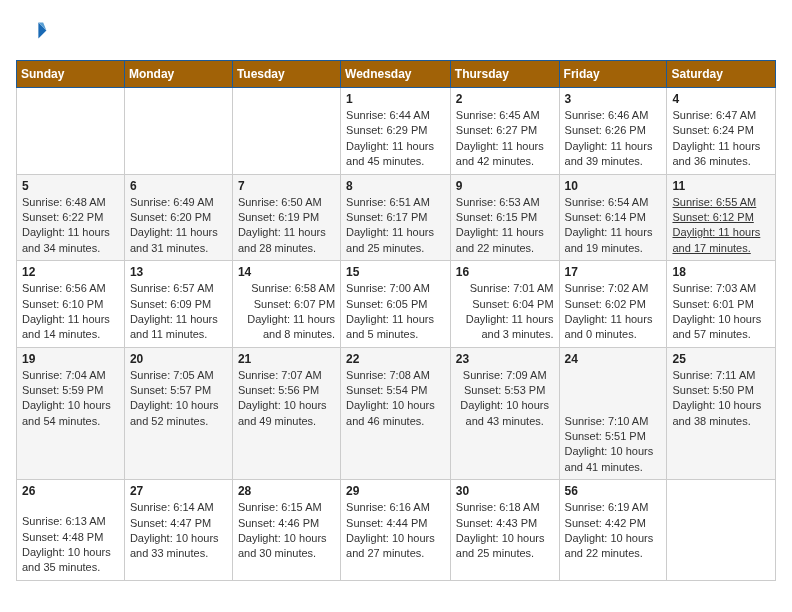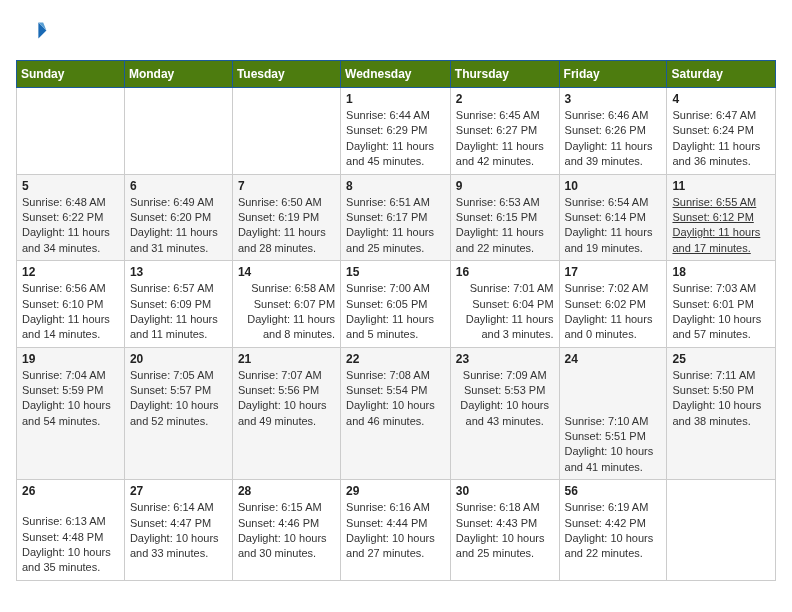--- a/index.html
+++ b/index.html
@@ -51,21 +51,21 @@
     .location-title {
       font-size: 15px;
       color: #444;
     }
     .calendar {
       width: 100%;
       border-collapse: collapse;
       font-size: 11px;
     }
     .calendar thead th {
-      background-color: #4d7c0f;
+      background-color: #a16207;
       color: white;
       padding: 6px 4px;
       text-align: left;
       font-size: 12px;
       font-weight: bold;
       border: 1px solid #1a5a9a;
     }
     .calendar tbody td {
       border: 1px solid #ccc;
       vertical-align: top;

